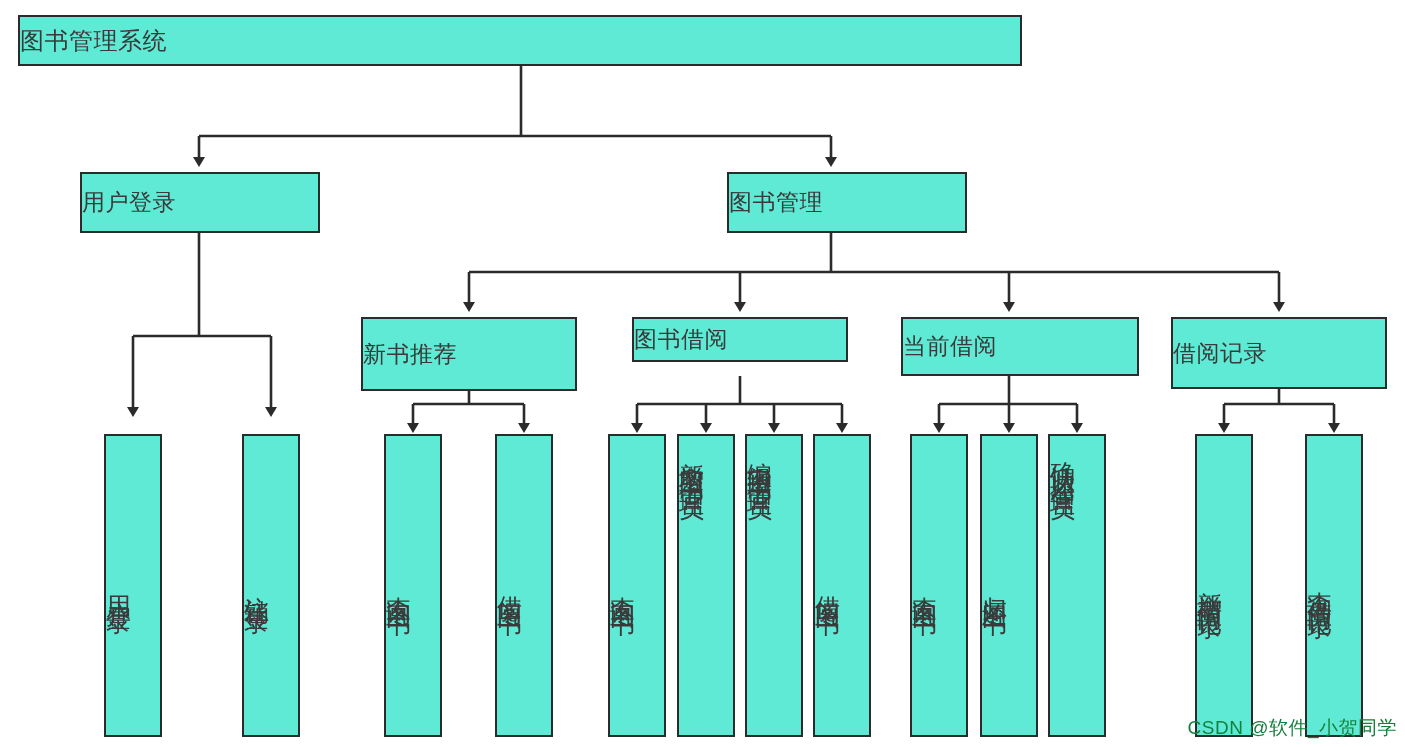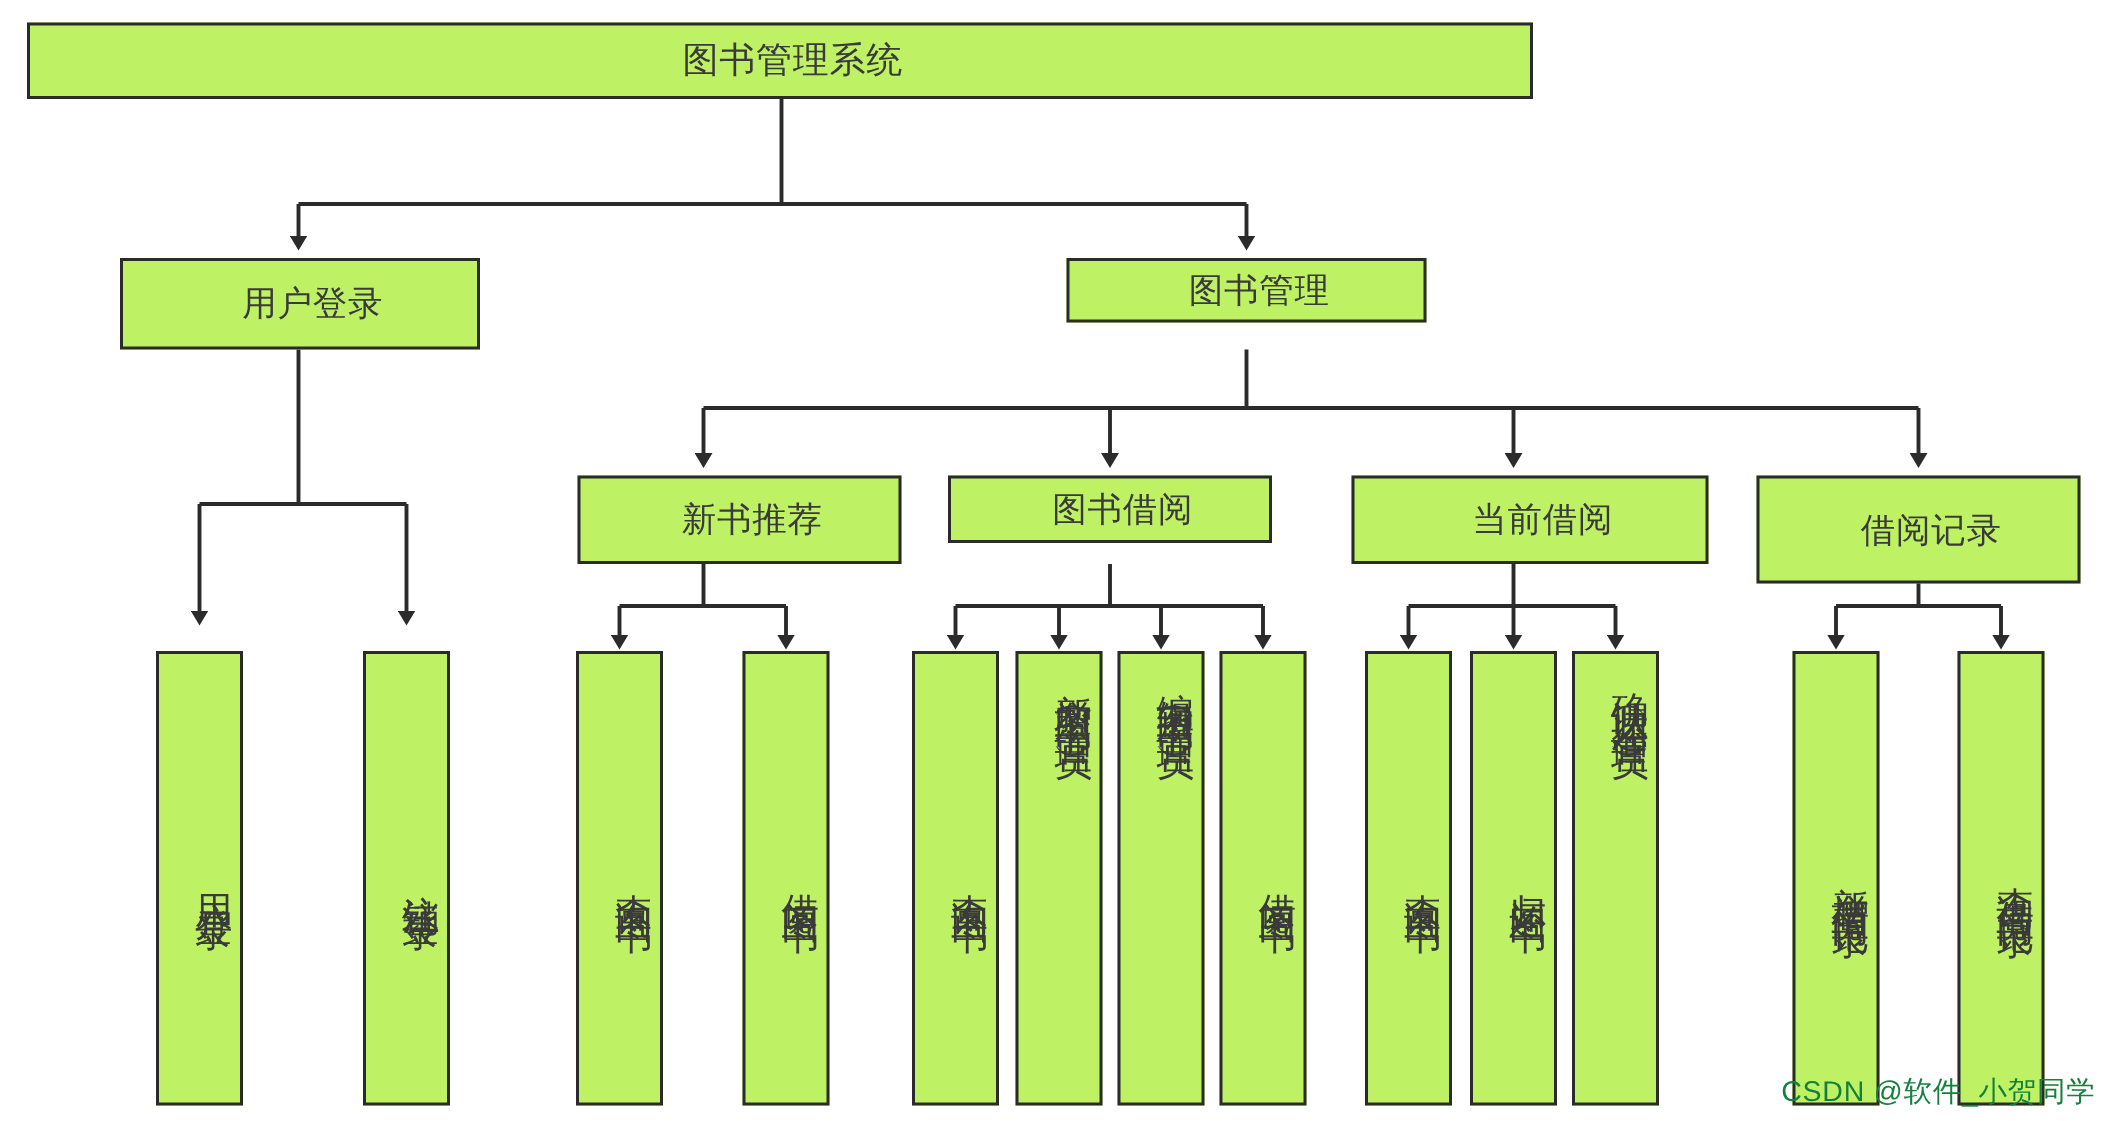--- a/index.html
+++ b/index.html
@@ -23,27 +23,25 @@
     position: absolute;
     left: 0;
     top: 0;
     width: 1405px;
     height: 747px;
     pointer-events: none;
   }
   .node {
     position: absolute;
     box-sizing: border-box;
-    background: #bef264;
+    background: #5eead4;
     border: 2.5px solid #2b2b2b;
     display: flex;
     align-items: center;
-    justify-content: center;
     color: #3a3a3a;
-    padding-left: 17px;
   }
   .node .label {
     color: #3a3a3a;
     letter-spacing: 0.5px;
     line-height: 1.25;
     text-align: center;
     white-space: pre;
   }
   .node.horizontal .label {
     font-size: 23px;
@@ -134,25 +132,25 @@
     </g>
   </svg>
 
   <div class="node root horizontal" style="left:18px; top:15px; width:1004px; height:51px;">
     <span class="label">图书管理系统</span>
   </div>
 
   <div class="node horizontal" style="left:80px; top:172px; width:240px; height:61px;">
     <span class="label">用户登录</span>
   </div>
-  <div class="node horizontal" style="left:711px; top:172px; width:240px; height:43px;">
+  <div class="node horizontal" style="left:727px; top:172px; width:240px; height:61px;">
     <span class="label">图书管理</span>
   </div>
 
-  <div class="node horizontal" style="left:361px; top:317px; width:216px; height:59px;margin-left:24px;">
+  <div class="node horizontal" style="left:361px; top:317px; width:216px; height:74px;">
     <span class="label">新书推荐</span>
   </div>
   <div class="node horizontal" style="left:632px; top:317px; width:216px; height:45px;">
     <span class="label">图书借阅</span>
   </div>
   <div class="node horizontal" style="left:901px; top:317px; width:238px; height:59px;">
     <span class="label">当前借阅</span>
   </div>
   <div class="node horizontal" style="left:1171px; top:317px; width:216px; height:72px;">
     <span class="label">借阅记录</span>

